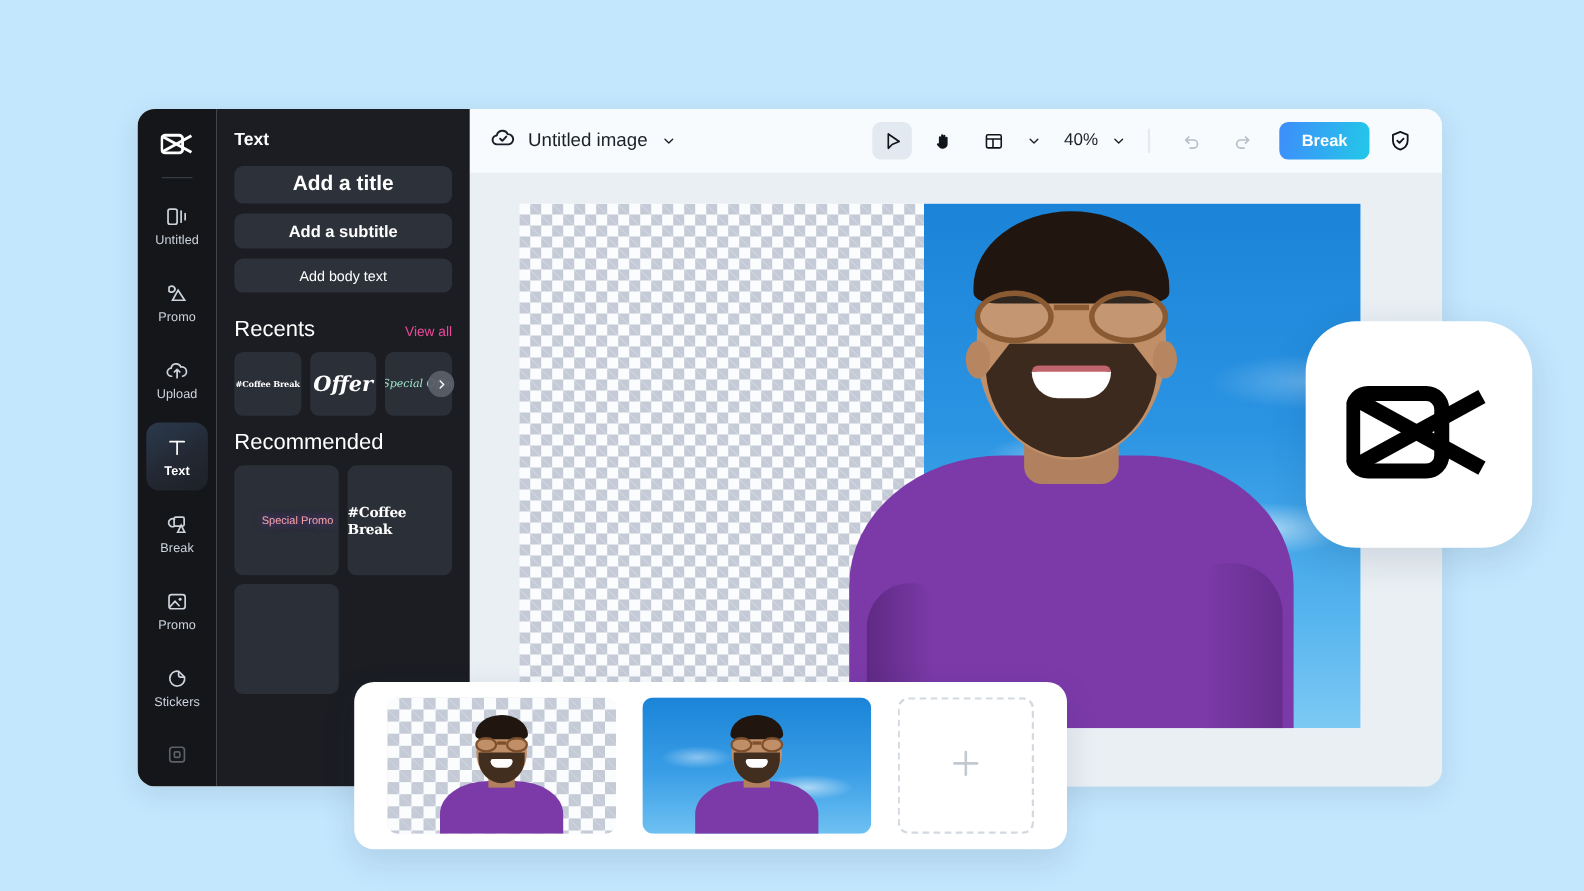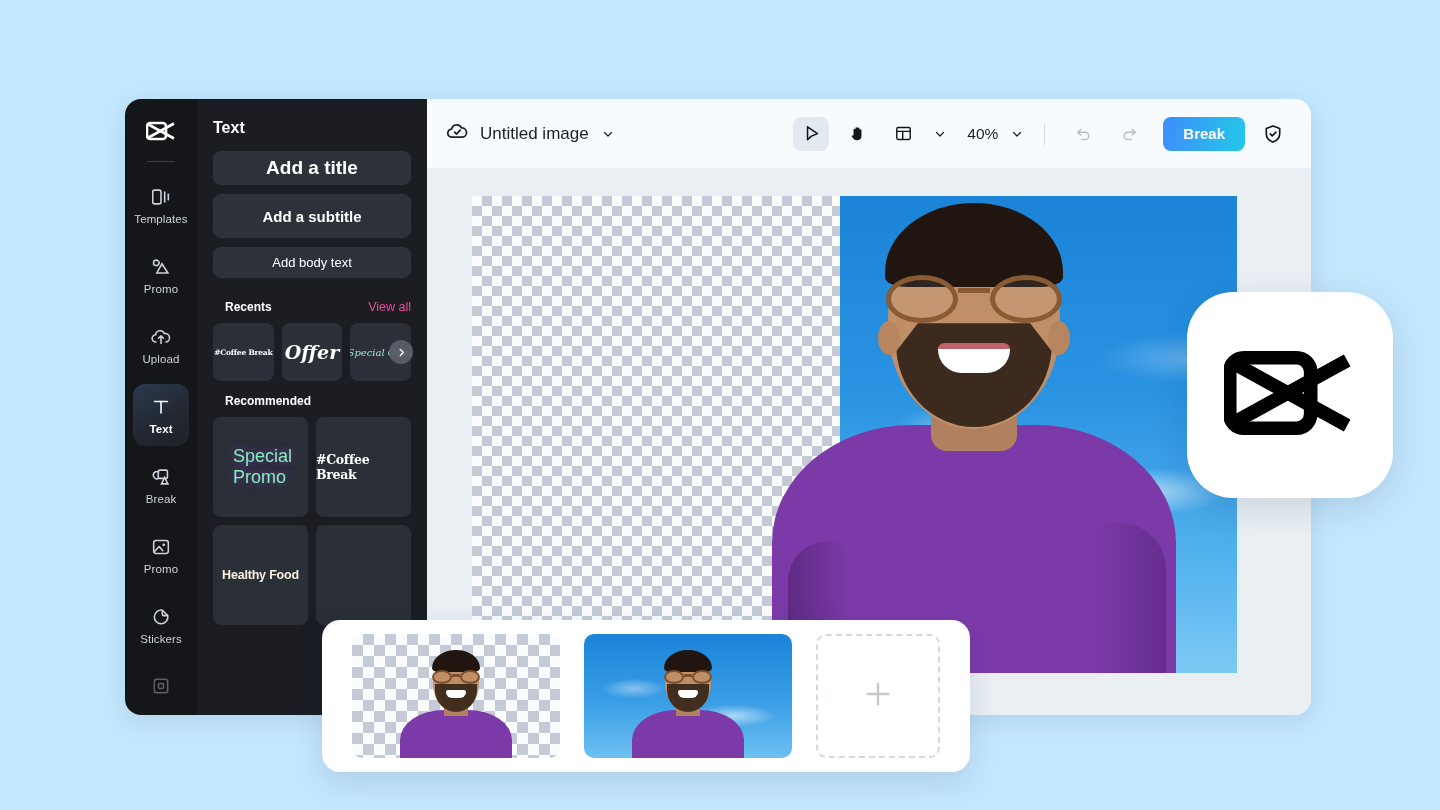--- a/index.html
+++ b/index.html
@@ -56,27 +56,27 @@
     overflow: hidden;
     position: relative;
   }
   .panel-title { color: #fff; font-size: 16px; font-weight: 700; margin-bottom: 14px; }
   .text-btn {
     width: 100%; border-radius: 8px; background: #2d313a;
     color: #fff; text-align: center; cursor: pointer;
     margin-bottom: 9px; border: none; font-family: inherit;
   }
   .text-btn.t1 { height: 34px; font-size: 19px; font-weight: 700; }
-  .text-btn.t2 { height: 44px; font-size: 15px; font-weight: 700; }
+  .text-btn.t2 { height: 32px; font-size: 15px; font-weight: 700; }
   .text-btn.t3 { height: 31px; font-size: 13px; font-weight: 400; }
   .sec-head {
     display: flex; align-items: baseline; justify-content: space-between;
     margin: 13px 0 9px;
   }
-  .sec-head .h { color: #fff; font-size: 12px; font-weight: 700; margin-left: 12px; }
+  .sec-head .h { color: #fff; font-size: 20px; font-weight: 400; }
   .sec-head .more { color: #ec4899; font-size: 12.5px; cursor: pointer; }
   .recents { display: flex; gap: 8px; position: relative; }
   .recent-card {
     width: 64px; height: 58px; border-radius: 8px; background: #2b2f37;
     display: flex; align-items: center; justify-content: center;
     overflow: hidden; cursor: pointer;
   }
   .rc-1 { color:#fff; font-family:"DejaVu Serif", serif; font-weight:700; font-size:7.5px; letter-spacing:-.2px;}
   .rc-2 { color:#fff; font-family:"DejaVu Serif", serif; font-style: italic; font-weight:700; font-size:19px;}
   .rc-3 { color:#9fe8cd; font-family:"DejaVu Serif", serif; font-style: italic; font-size:10px; white-space:nowrap;}
@@ -85,30 +85,30 @@
     width: 24px; height: 24px; border-radius: 50%;
     background: rgba(90,95,105,.92);
     display: flex; align-items: center; justify-content: center;
     cursor: pointer;
   }
   .rec-grid { display: grid; grid-template-columns: 1fr 1fr; gap: 8px; margin-top: 9px; }
   .rec-card {
     height: 100px; border-radius: 8px; background: #2b2f37;
     display: flex; align-items: center; justify-content: center; cursor: pointer; overflow:hidden;
   }
-  .g1 { color:#86efac; font-size:18px; text-shadow:0 0 8px rgba(139,61,255,.75);margin-left:20px; }
+  .g1 { color:#fca5a5; font-size:10px; text-shadow:0 0 8px rgba(139,61,255,.75);margin-left:20px; }
   .g2 { color:#fff; font-family:"DejaVu Serif", serif; font-weight:700; font-size:12.5px; letter-spacing:-.3px;}
   .g3 { color:#f6f2e2; font-weight:700; font-size:12.5px; letter-spacing:-.2px;}
   .g4 { color:#f3c417; font-family:"DejaVu Sans Mono", monospace; font-weight:700; font-size:15px; letter-spacing:.5px;}
   .g5 { color:#f3efe0; font-family:"DejaVu Serif", serif; font-weight:700; font-style:italic; font-size:22px;}
 
   
   .main { flex: 1; height: 100%; display: flex; flex-direction: column; background: #e9eff3; min-width: 0; }
   .topbar {
-    height: 69px; background: #f8fbfd; flex: none;
+    height: 58px; background: #f8fbfd; flex: none;
     display: flex; align-items: center; padding: 0 20px 0 18px; gap: 10px;
   }
   .doc-title { font-size: 17px; color: #1b1f27; }
   .tb-spacer { flex: 1; }
   .tool-btn {
     width: 36px; height: 34px; border-radius: 8px;
     display: flex; align-items: center; justify-content: center; cursor: pointer;
   }
   .tool-btn.sel { background: #e3e9f0; }
   .chev { margin-left: 2px; cursor: pointer; display:flex; align-items:center;}
@@ -259,21 +259,21 @@
       </svg>
     </div>
     <div class="rail-divider"></div>
 
     <div class="rail-item">
       <svg width="22" height="22" viewBox="0 0 24 24" fill="none" stroke="#cdd3dc" stroke-width="1.7">
         <rect x="3" y="4.5" width="9" height="15" rx="2"></rect>
         <line x1="16" y1="6.5" x2="16" y2="17.5" stroke-linecap="round"></line>
         <line x1="20" y1="9" x2="20" y2="15" stroke-linecap="round"></line>
       </svg>
-      <span class="ri-label">Templates</span>
+      <span class="ri-label">Untitled</span>
     </div>
 
     <div class="rail-item">
       <svg width="22" height="22" viewBox="0 0 24 24" fill="none" stroke="#cdd3dc" stroke-width="1.7">
         <path d="M4 5.5 q3 -2 5 0 q2 2 0 4 q-2 2 -5 0 z"></path>
         <path d="M13 8.5 L19.5 18.5 H7.5 z"></path>
       </svg>
       <span class="ri-label">Promo</span>
     </div>
 
@@ -359,23 +359,20 @@
     <div class="sec-head">
       <span class="h">Recommended</span>
     </div>
 
     <div class="rec-grid">
       <div class="rec-card">
         <span class="g1">Special Promo</span>
       </div>
       <div class="rec-card">
         <span class="g2">#Coffee Break</span>
-      </div>
-      <div class="rec-card">
-        <span class="g3">Healthy Food</span>
       </div>
       <div class="rec-card"></div>
     </div>
   </div>
 
   <div class="main">
 
     <div class="topbar">
       <span>
         <svg width="25" height="25" viewBox="0 0 24 24" fill="none" stroke="#1b1f27" stroke-width="1.7">

